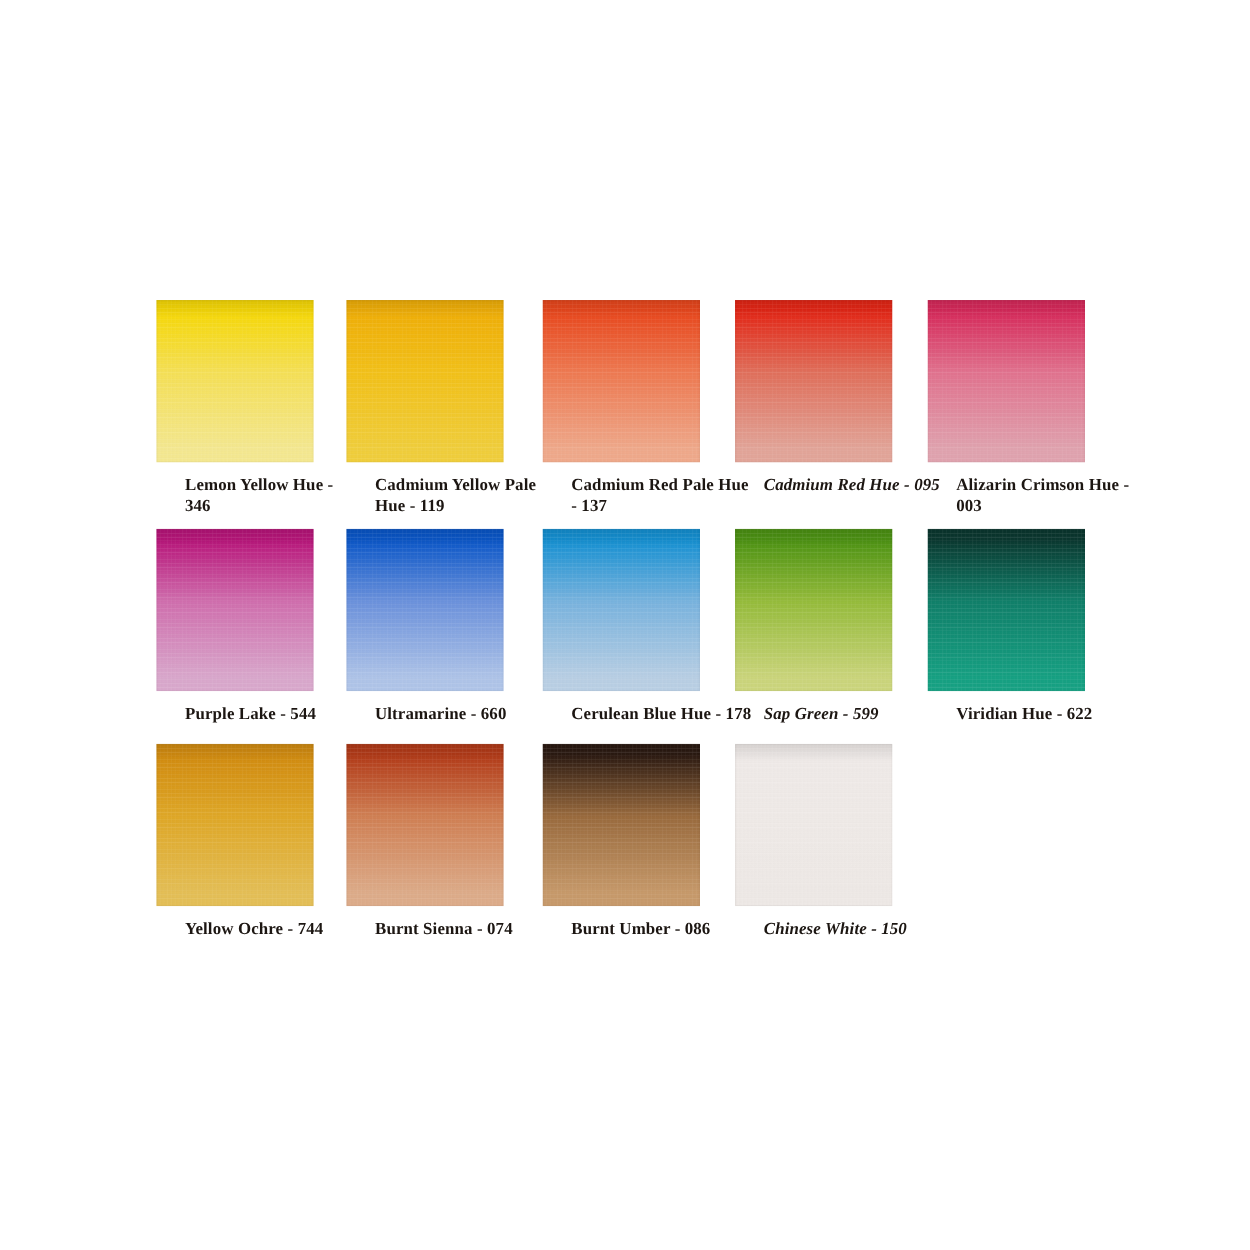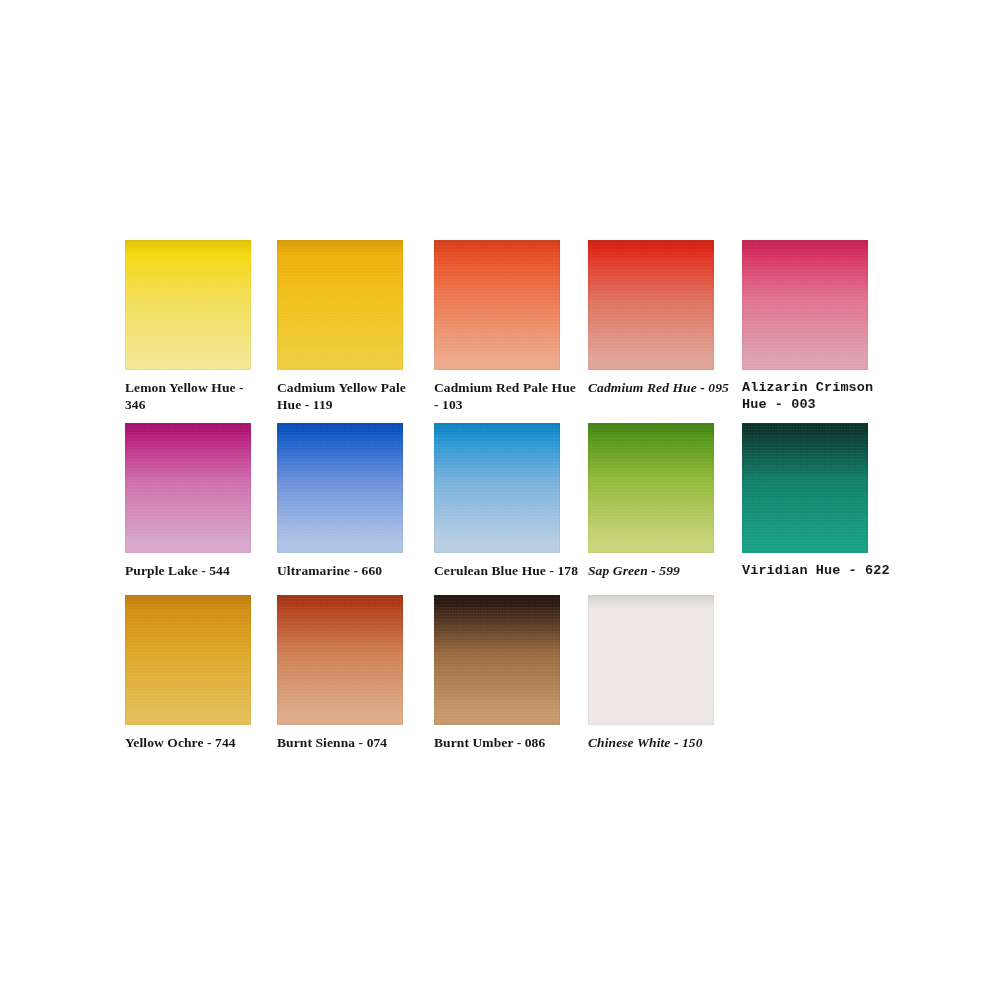--- a/index.html
+++ b/index.html
@@ -82,24 +82,25 @@
   }
 
   .swatch-label {
     margin-top: 10px;
     font-size: 13.5px;
     line-height: 16.5px;
     font-weight: 700;
     color: #1c1612;
     letter-spacing: 0.1px;
     width: 132px;
+    margin-left: 23px;
   }
   .swatch-cell[data-col="2"] .swatch-label,
   .swatch-cell[data-col="3"] .swatch-label { width: 145px; }
-  .swatch-cell[data-col="4"] .swatch-label { width: 150px; font-family: Liberation Mono, monospace; }
+  .swatch-cell[data-col="4"] .swatch-label { width: 150px; }
 </style>
 </head>
 <body>
 
 <div id="chart-sheet">
   <div class="swatch-grid">
     <div class="swatch-row" data-row="0">
         <div class="swatch-cell" data-col="0">
           <div class="swatch-chip">
             <div class="paint" style="background: linear-gradient(rgb(246, 216, 7) 0%, rgb(246, 216, 7) 6%, rgb(245, 224, 87) 45%, rgb(244, 232, 145) 92%, rgb(244, 232, 145) 100%);"></div>
@@ -118,21 +119,21 @@
           </div>
           <div class="swatch-label">Cadmium Yellow Pale Hue - 119</div>
         </div>
         <div class="swatch-cell" data-col="2">
           <div class="swatch-chip">
             <div class="paint" style="background: linear-gradient(rgb(232, 71, 29) 0%, rgb(232, 71, 29) 6%, rgb(238, 122, 82) 45%, rgb(239, 169, 139) 92%, rgb(239, 169, 139) 100%);"></div>
             <div class="sheen"></div>
             <div class="grain"></div>
             <div class="edge"></div>
           </div>
-          <div class="swatch-label">Cadmium Red Pale Hue - 103</div>
+          <div class="swatch-label">Cadmium Red Pale Hue - 137</div>
         </div>
         <div class="swatch-cell" data-col="3">
           <div class="swatch-chip">
             <div class="paint" style="background: linear-gradient(rgb(227, 38, 22) 0%, rgb(227, 38, 22) 6%, rgb(224, 112, 92) 45%, rgb(226, 165, 153) 92%, rgb(226, 165, 153) 100%);"></div>
             <div class="sheen"></div>
             <div class="grain"></div>
             <div class="edge"></div>
           </div>
           <div class="swatch-label">Cadmium Red Hue - 095</div>
         </div>

